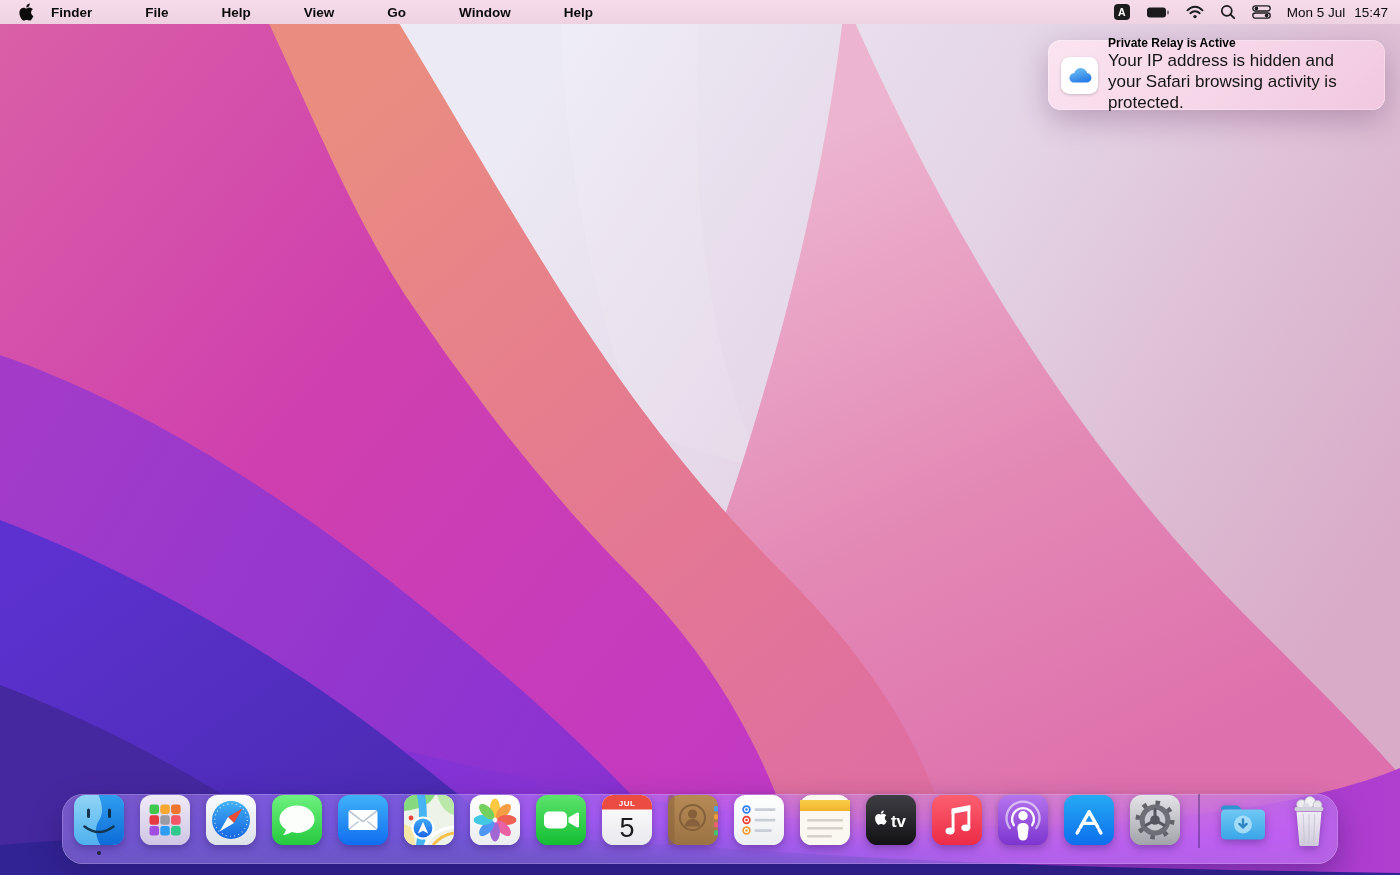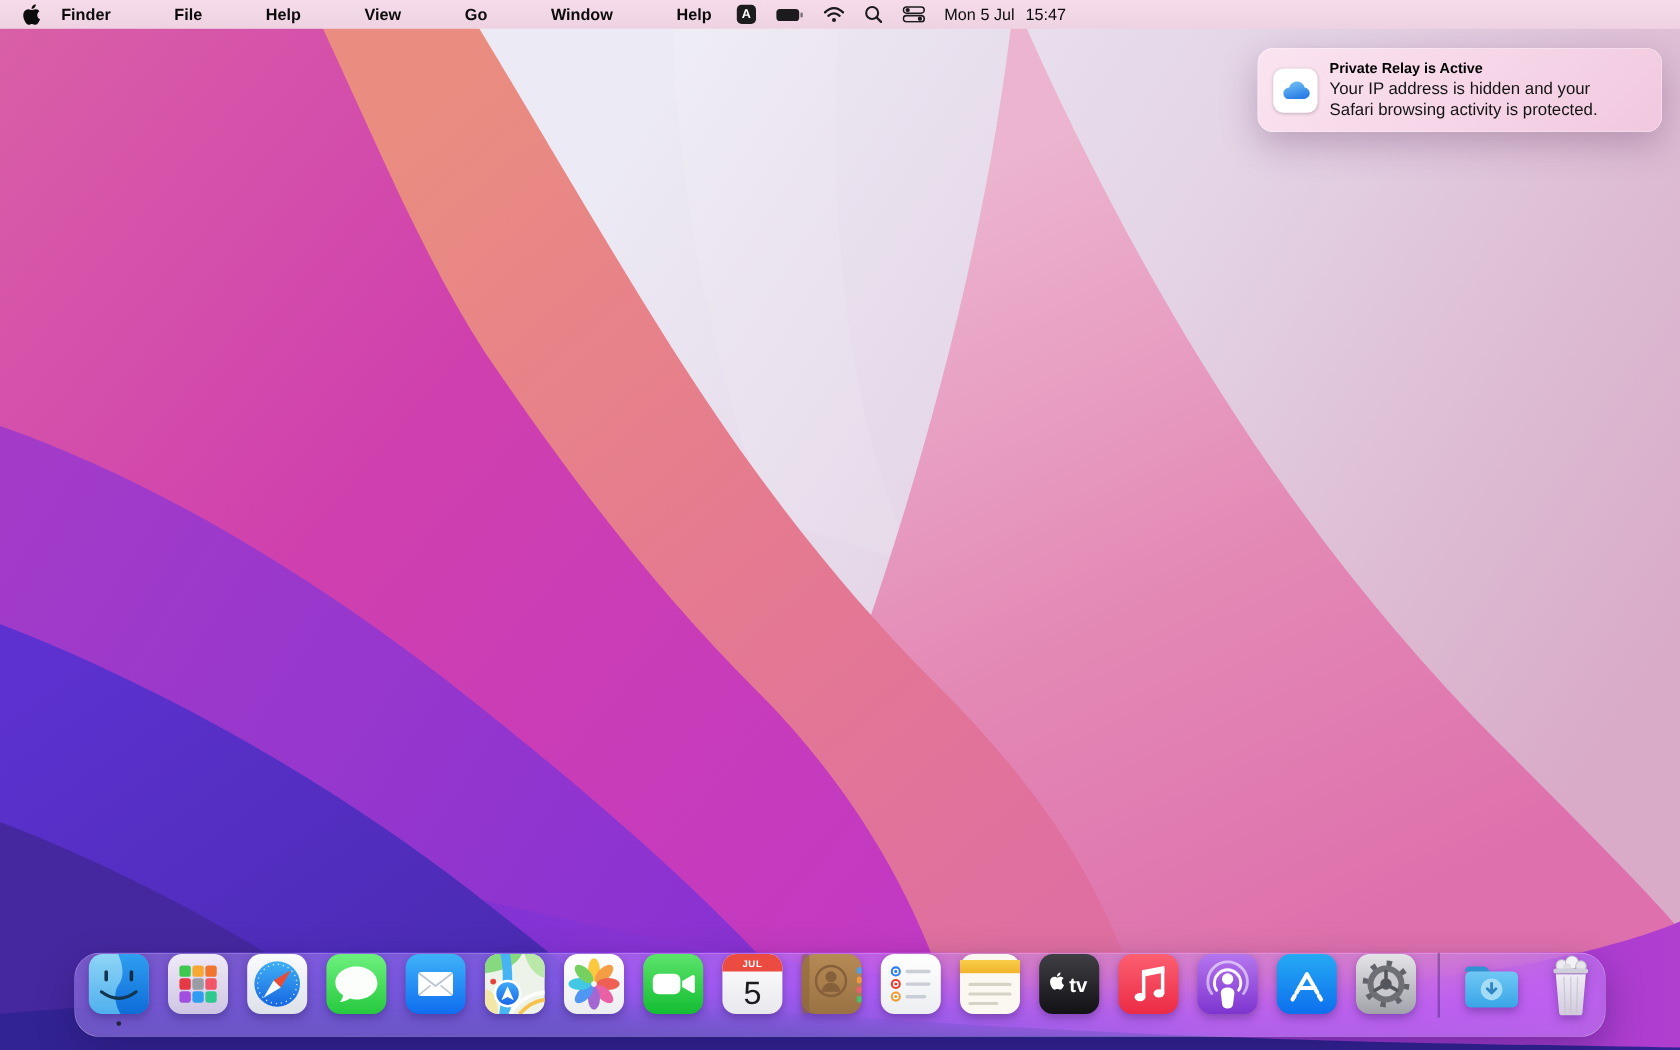--- a/index.html
+++ b/index.html
@@ -3,41 +3,41 @@
 <meta charset="utf-8">
 <style>
   html,body{margin:0;padding:0;background:#222;}
   .screen{position:relative;width:1400px;height:875px;overflow:hidden;
     font-family:"Liberation Sans",sans-serif;-webkit-font-smoothing:antialiased;}
   .wallpaper{position:absolute;inset:0;width:100%;height:100%;}
 
   
   .menubar{position:absolute;top:0;left:0;right:0;height:24px;
     background:linear-gradient(180deg,#f6dcea,#eed2e2);
-    display:flex;align-items:center;
+    display:flex;align-items:center;justify-content:space-between;
     font-size:13.5px;color:#0b0b0c;z-index:30;}
   .mb-left{display:flex;align-items:center;height:100%;}
   .apple-wrap{margin:0 17px 0 19px;display:flex;align-items:center;}
   .mb-app{font-weight:700;margin-right:21px;}
   .mb-item{margin-right:21px;font-weight:700;margin-left:32px;}
   .mb-right{display:flex;align-items:center;gap:16px;margin-right:12px;height:100%;}
   .kbd-badge{width:16px;height:16px;background:#1c1c1e;border-radius:4px;color:#fff;
     font-size:10.5px;font-weight:700;display:flex;align-items:center;justify-content:center;}
   .clock{display:flex;gap:9px;white-space:nowrap;}
 
   
   .notif{position:absolute;top:40px;right:15px;width:337px;height:70px;border-radius:13px;
     background:linear-gradient(135deg,rgba(252,229,241,0.95),rgba(243,201,224,0.93));
     box-shadow:0 10px 30px rgba(80,30,80,0.28),inset 0 0 0 0.5px rgba(255,255,255,0.55);
     display:flex;align-items:center;padding-left:13px;box-sizing:border-box;z-index:25;}
   .notif-icon{width:37px;height:37px;background:#fff;border-radius:8.5px;flex:0 0 auto;
     display:flex;align-items:center;justify-content:center;box-shadow:0 1px 3px rgba(0,0,0,0.2);}
   .notif-text{margin-left:10px;width:255px;}
   .notif-title{font-size:12px;font-weight:700;color:#000;line-height:1.25;}
-  .notif-body{font-size:14px;color:#141414;line-height:1.22;}
+  .notif-body{font-size:17px;color:#141414;line-height:1.22;}
 
   
   .dock{position:absolute;left:62px;top:794px;width:1276px;height:70px;border-radius:21px;
     background:rgba(176,150,228,0.46);
     backdrop-filter:blur(18px) saturate(1.4);
     box-shadow:0 12px 30px rgba(25,15,80,0.35),inset 0 0 0 0.5px rgba(255,255,255,0.35);
     display:flex;align-items:flex-start;padding:0 11px;box-sizing:border-box;gap:14px;z-index:20;}
   .dicon{position:relative;width:52px;height:52px;flex:0 0 auto;}
   .dicon svg{width:52px;height:52px;display:block;filter:drop-shadow(0 3px 4px rgba(20,10,60,0.32));}
   .dock-sep{width:1.5px;height:54px;background:rgba(45,32,95,0.38);margin:0 3px;flex:0 0 auto;}

